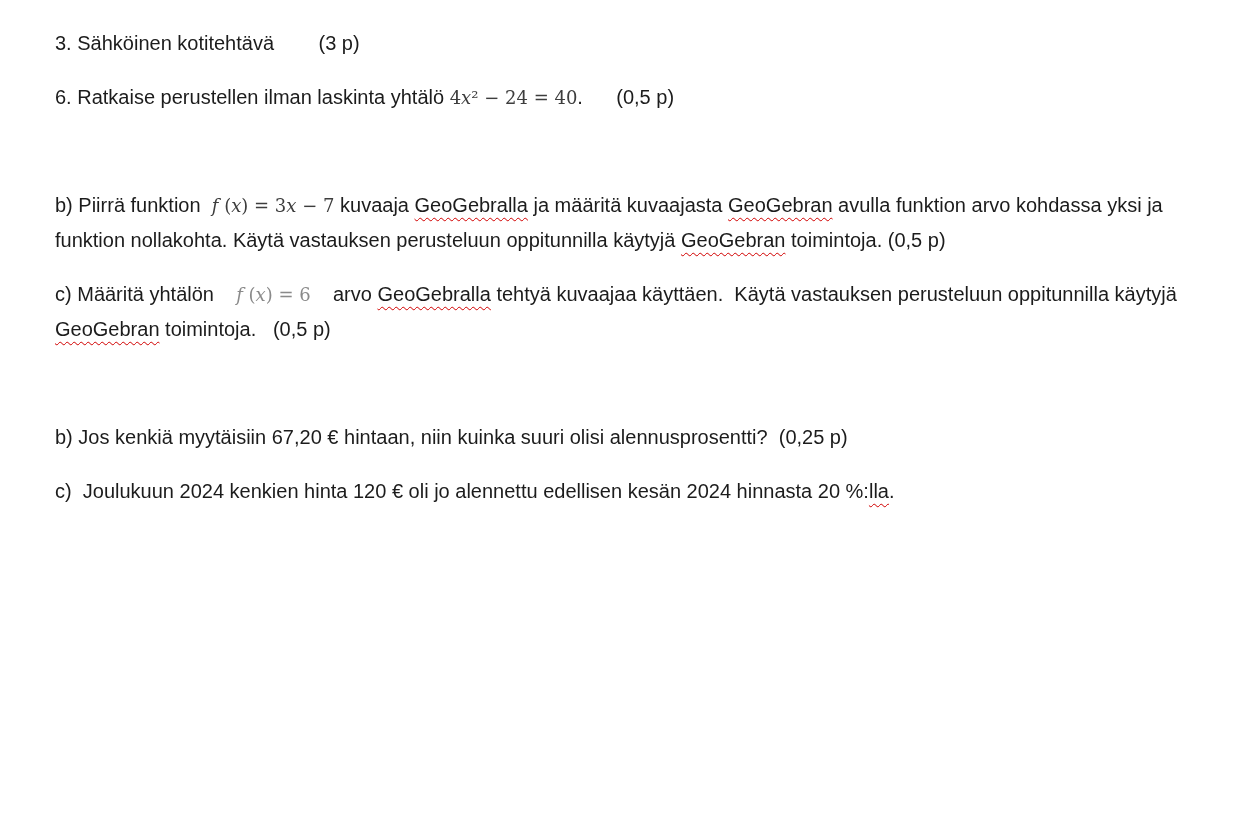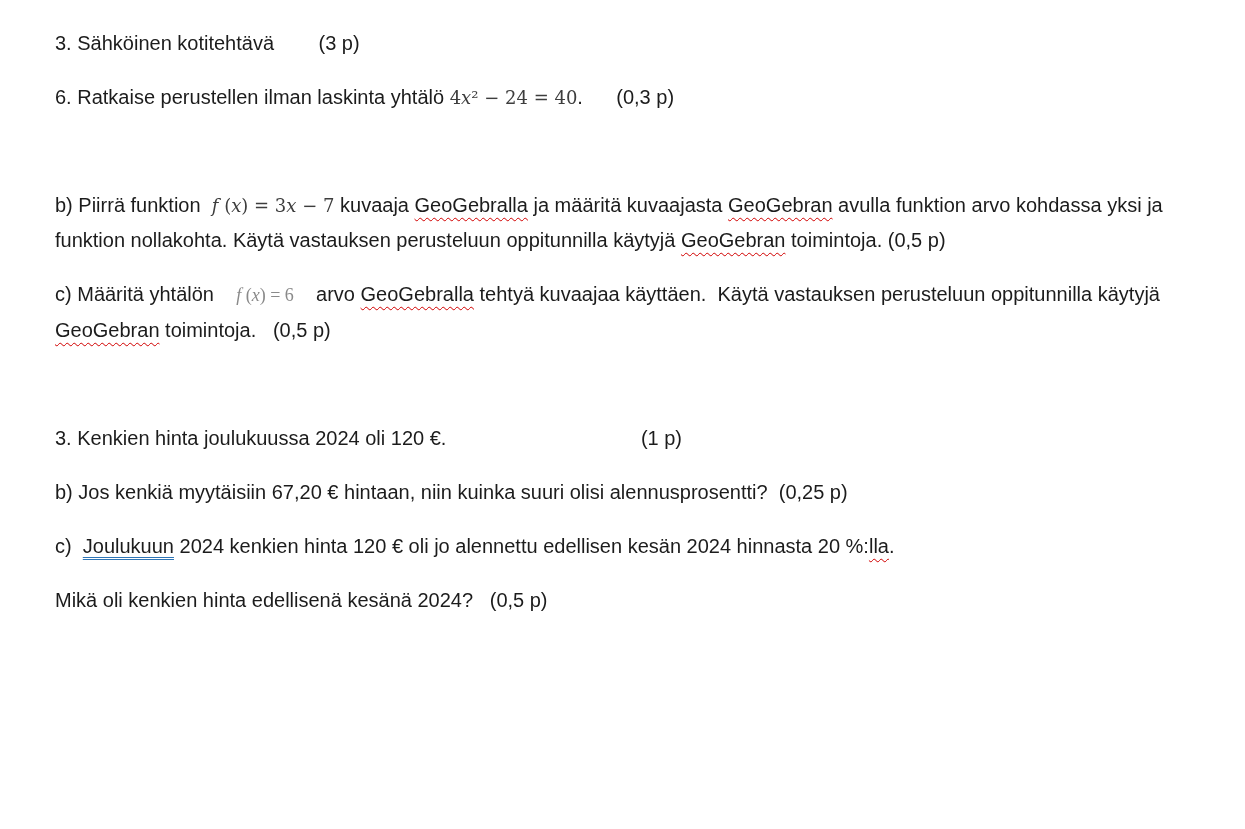--- a/index.html
+++ b/index.html
@@ -36,43 +36,40 @@
     white-space: pre-wrap;
     max-width: 1160px;
   }
   .doc-paragraph.empty { min-height: 35px; }
   .run-math {
     font-family: "DejaVu Serif", serif;
     font-size: 18px;
     color: var(--math-color);
   }
   .run-math i { font-style: italic; }
-  .run-math.run-math-gray { color: var(--math-gray-color); font-family: Liberation Serif, serif; }
+  .run-math.run-math-gray { color: var(--math-gray-color); }
   .run-spell {
     text-decoration: underline;
     text-decoration-style: wavy;
     text-decoration-color: var(--spell-color);
     text-decoration-thickness: 1px;
     text-underline-offset: 5px;
   }
   .run-grammar {
-    text-decoration: underline;
     text-decoration-style: double;
     text-decoration-color: var(--grammar-color);
     text-decoration-thickness: 1px;
     text-underline-offset: 4px;
   }
 </style>
 </head>
 <body>
 
 <div class="page">
     <p class="doc-paragraph"><span class="run-text">3. Sähköinen kotitehtävä        (3 p)</span></p>
-    <p class="doc-paragraph"><span class="run-text">6. Ratkaise perustellen ilman laskinta yhtälö </span><span class="run-math">4<i>x</i>² − 24 = 40</span><span class="run-text">.      (0,3 p)</span></p>
+    <p class="doc-paragraph"><span class="run-text">6. Ratkaise perustellen ilman laskinta yhtälö </span><span class="run-math">4<i>x</i>² − 24 = 40</span><span class="run-text">.      (0,5 p)</span></p>
     <p class="doc-paragraph empty">&nbsp;</p>
     <p class="doc-paragraph"><span class="run-text">b) Piirrä funktion  </span><span class="run-math"><i>f</i> (<i>x</i>) = 3<i>x</i> − 7</span><span class="run-text"> kuvaaja </span><span class="run-spell">GeoGebralla</span><span class="run-text"> ja määritä kuvaajasta </span><span class="run-spell">GeoGebran</span><span class="run-text"> avulla funktion arvo kohdassa yksi ja funktion nollakohta. Käytä vastauksen perusteluun oppitunnilla käytyjä </span><span class="run-spell">GeoGebran</span><span class="run-text"> toimintoja. (0,5 p)</span></p>
     <p class="doc-paragraph"><span class="run-text">c) Määritä yhtälön    </span><span class="run-math run-math-gray"><i>f</i> (<i>x</i>) = 6</span><span class="run-text">    arvo </span><span class="run-spell">GeoGebralla</span><span class="run-text"> tehtyä kuvaajaa käyttäen.  Käytä vastauksen perusteluun oppitunnilla käytyjä </span><span class="run-spell">GeoGebran</span><span class="run-text"> toimintoja.   (0,5 p)</span></p>
     <p class="doc-paragraph empty">&nbsp;</p>
-    <p class="doc-paragraph"><span class="run-text">3. Kenkien hinta joulukuussa 2024 oli 120 €.                                   (1 p)</span></p>
     <p class="doc-paragraph"><span class="run-text">b) Jos kenkiä myytäisiin 67,20 € hintaan, niin kuinka suuri olisi alennusprosentti?  (0,25 p)</span></p>
     <p class="doc-paragraph"><span class="run-text">c)  </span><span class="run-grammar">Joulukuun</span><span class="run-text"> 2024 kenkien hinta 120 € oli jo alennettu edellisen kesän 2024 hinnasta 20 %:</span><span class="run-spell">lla</span><span class="run-text">.</span></p>
-    <p class="doc-paragraph"><span class="run-text">Mikä oli kenkien hinta edellisenä kesänä 2024?   (0,5 p)</span></p>
   </div>
 
 </body></html>

